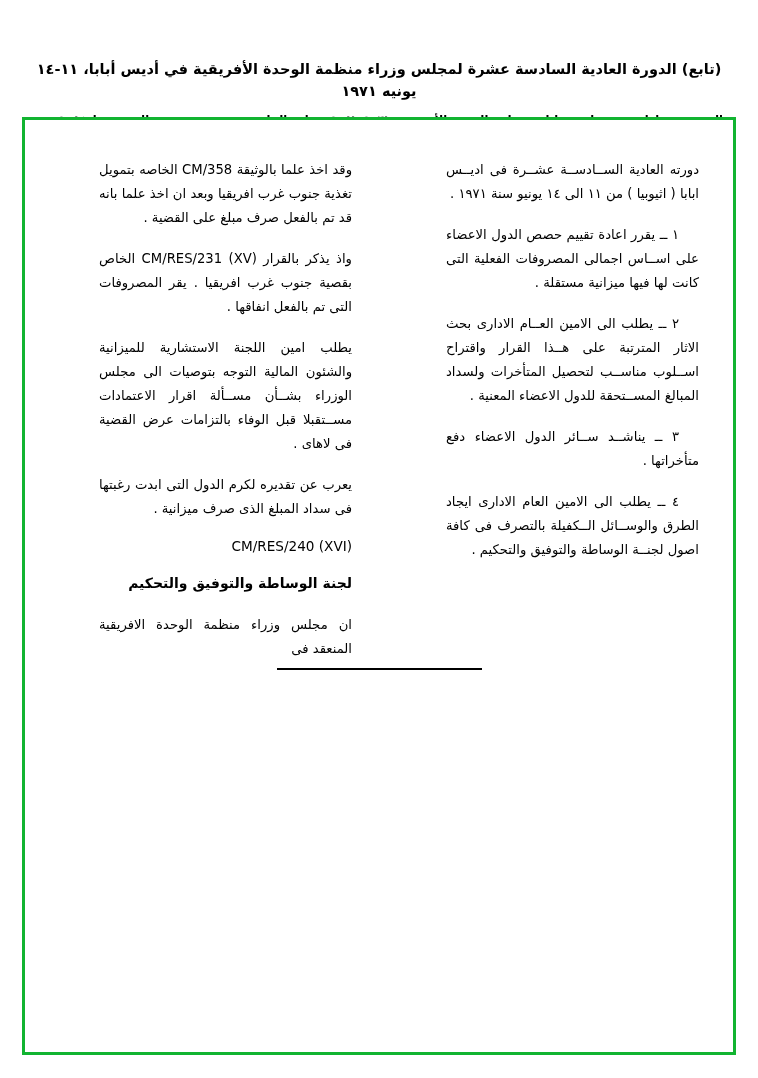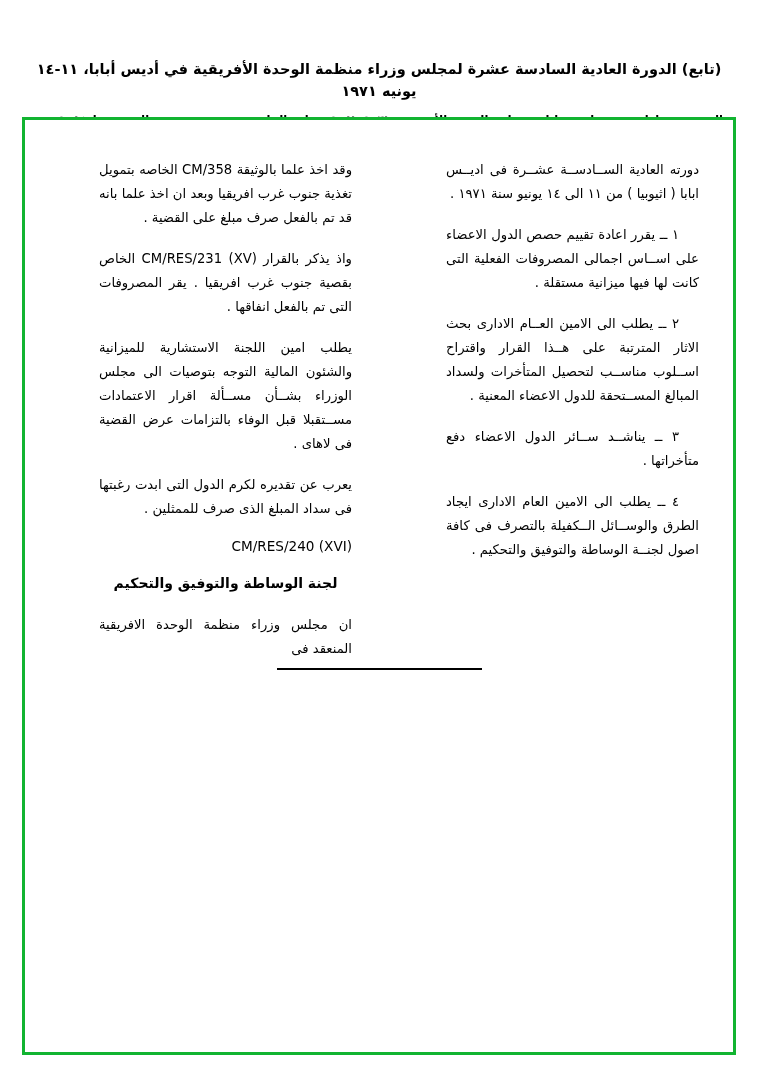--- a/index.html
+++ b/index.html
@@ -75,21 +75,20 @@
     text-align: justify;
     text-justify: inter-word;
     direction: rtl;
   }
   p.para.indent { text-indent: 20px; }
   p.heading {
     margin: 0 0 17px 0;
     font-size: 14px;
     font-weight: bold;
     line-height: 1.8;
-    text-align: center;
     direction: rtl;
   }
   p.code {
     margin: 0 0 17px 0;
     font-size: 13.6px;
     font-weight: normal;
     direction: ltr;
     text-align: right;
     unicode-bidi: plaintext;
   }
@@ -135,21 +134,21 @@
         <p class="para indent">١ ــ يقرر اعادة تقييم حصص الدول الاعضاء على اســاس اجمالى المصروفات الفعلية التى كانت لها فيها ميزانية مستقلة .</p>
         <p class="para indent">٢ ــ يطلب الى الامين العــام الادارى بحث الاثار المترتبة على هــذا القرار واقتراح اســلوب مناســب لتحصيل المتأخرات ولسداد المبالغ المســتحقة للدول الاعضاء المعنية .</p>
         <p class="para indent">٣ ــ يناشــد ســائر الدول الاعضاء دفع متأخراتها .</p>
         <p class="para indent">٤ ــ يطلب الى الامين العام الادارى ايجاد الطرق والوســائل الــكفيلة بالتصرف فى كافة اصول لجنــة الوساطة والتوفيق والتحكيم .</p>
       </div>
 
       <div class="col col-left">
         <p class="para">وقد اخذ علما بالوثيقة CM/358 الخاصه بتمويل تغذية جنوب غرب افريقيا وبعد ان اخذ علما بانه قد تم بالفعل صرف مبلغ على القضية .</p>
         <p class="para">واذ يذكر بالقرار (XV) CM/RES/231 الخاص بقصية جنوب غرب افريقيا . يقر المصروفات التى تم بالفعل انفاقها .</p>
         <p class="para">يطلب امين اللجنة الاستشارية للميزانية والشئون المالية التوجه بتوصيات الى مجلس الوزراء بشــأن مســألة اقرار الاعتمادات مســتقبلا قبل الوفاء بالتزامات عرض القضية فى لاهاى .</p>
-        <p class="para">يعرب عن تقديره لكرم الدول التى ابدت رغبتها فى سداد المبلغ الذى صرف للممثلين .</p>
+        <p class="para">يعرب عن تقديره لكرم الدول التى ابدت رغبتها فى سداد المبلغ الذى صرف ميزانية .</p>
         <p class="code">CM/RES/240  (XVI)</p>
         <p class="heading">لجنة الوساطة والتوفيق والتحكيم</p>
         <p class="para">ان مجلس وزراء منظمة الوحدة الافريقية المنعقد فى</p>
       </div>
 
     </div>
 
     <div class="rule-wrap">
       <div class="rule"></div>
     </div>

